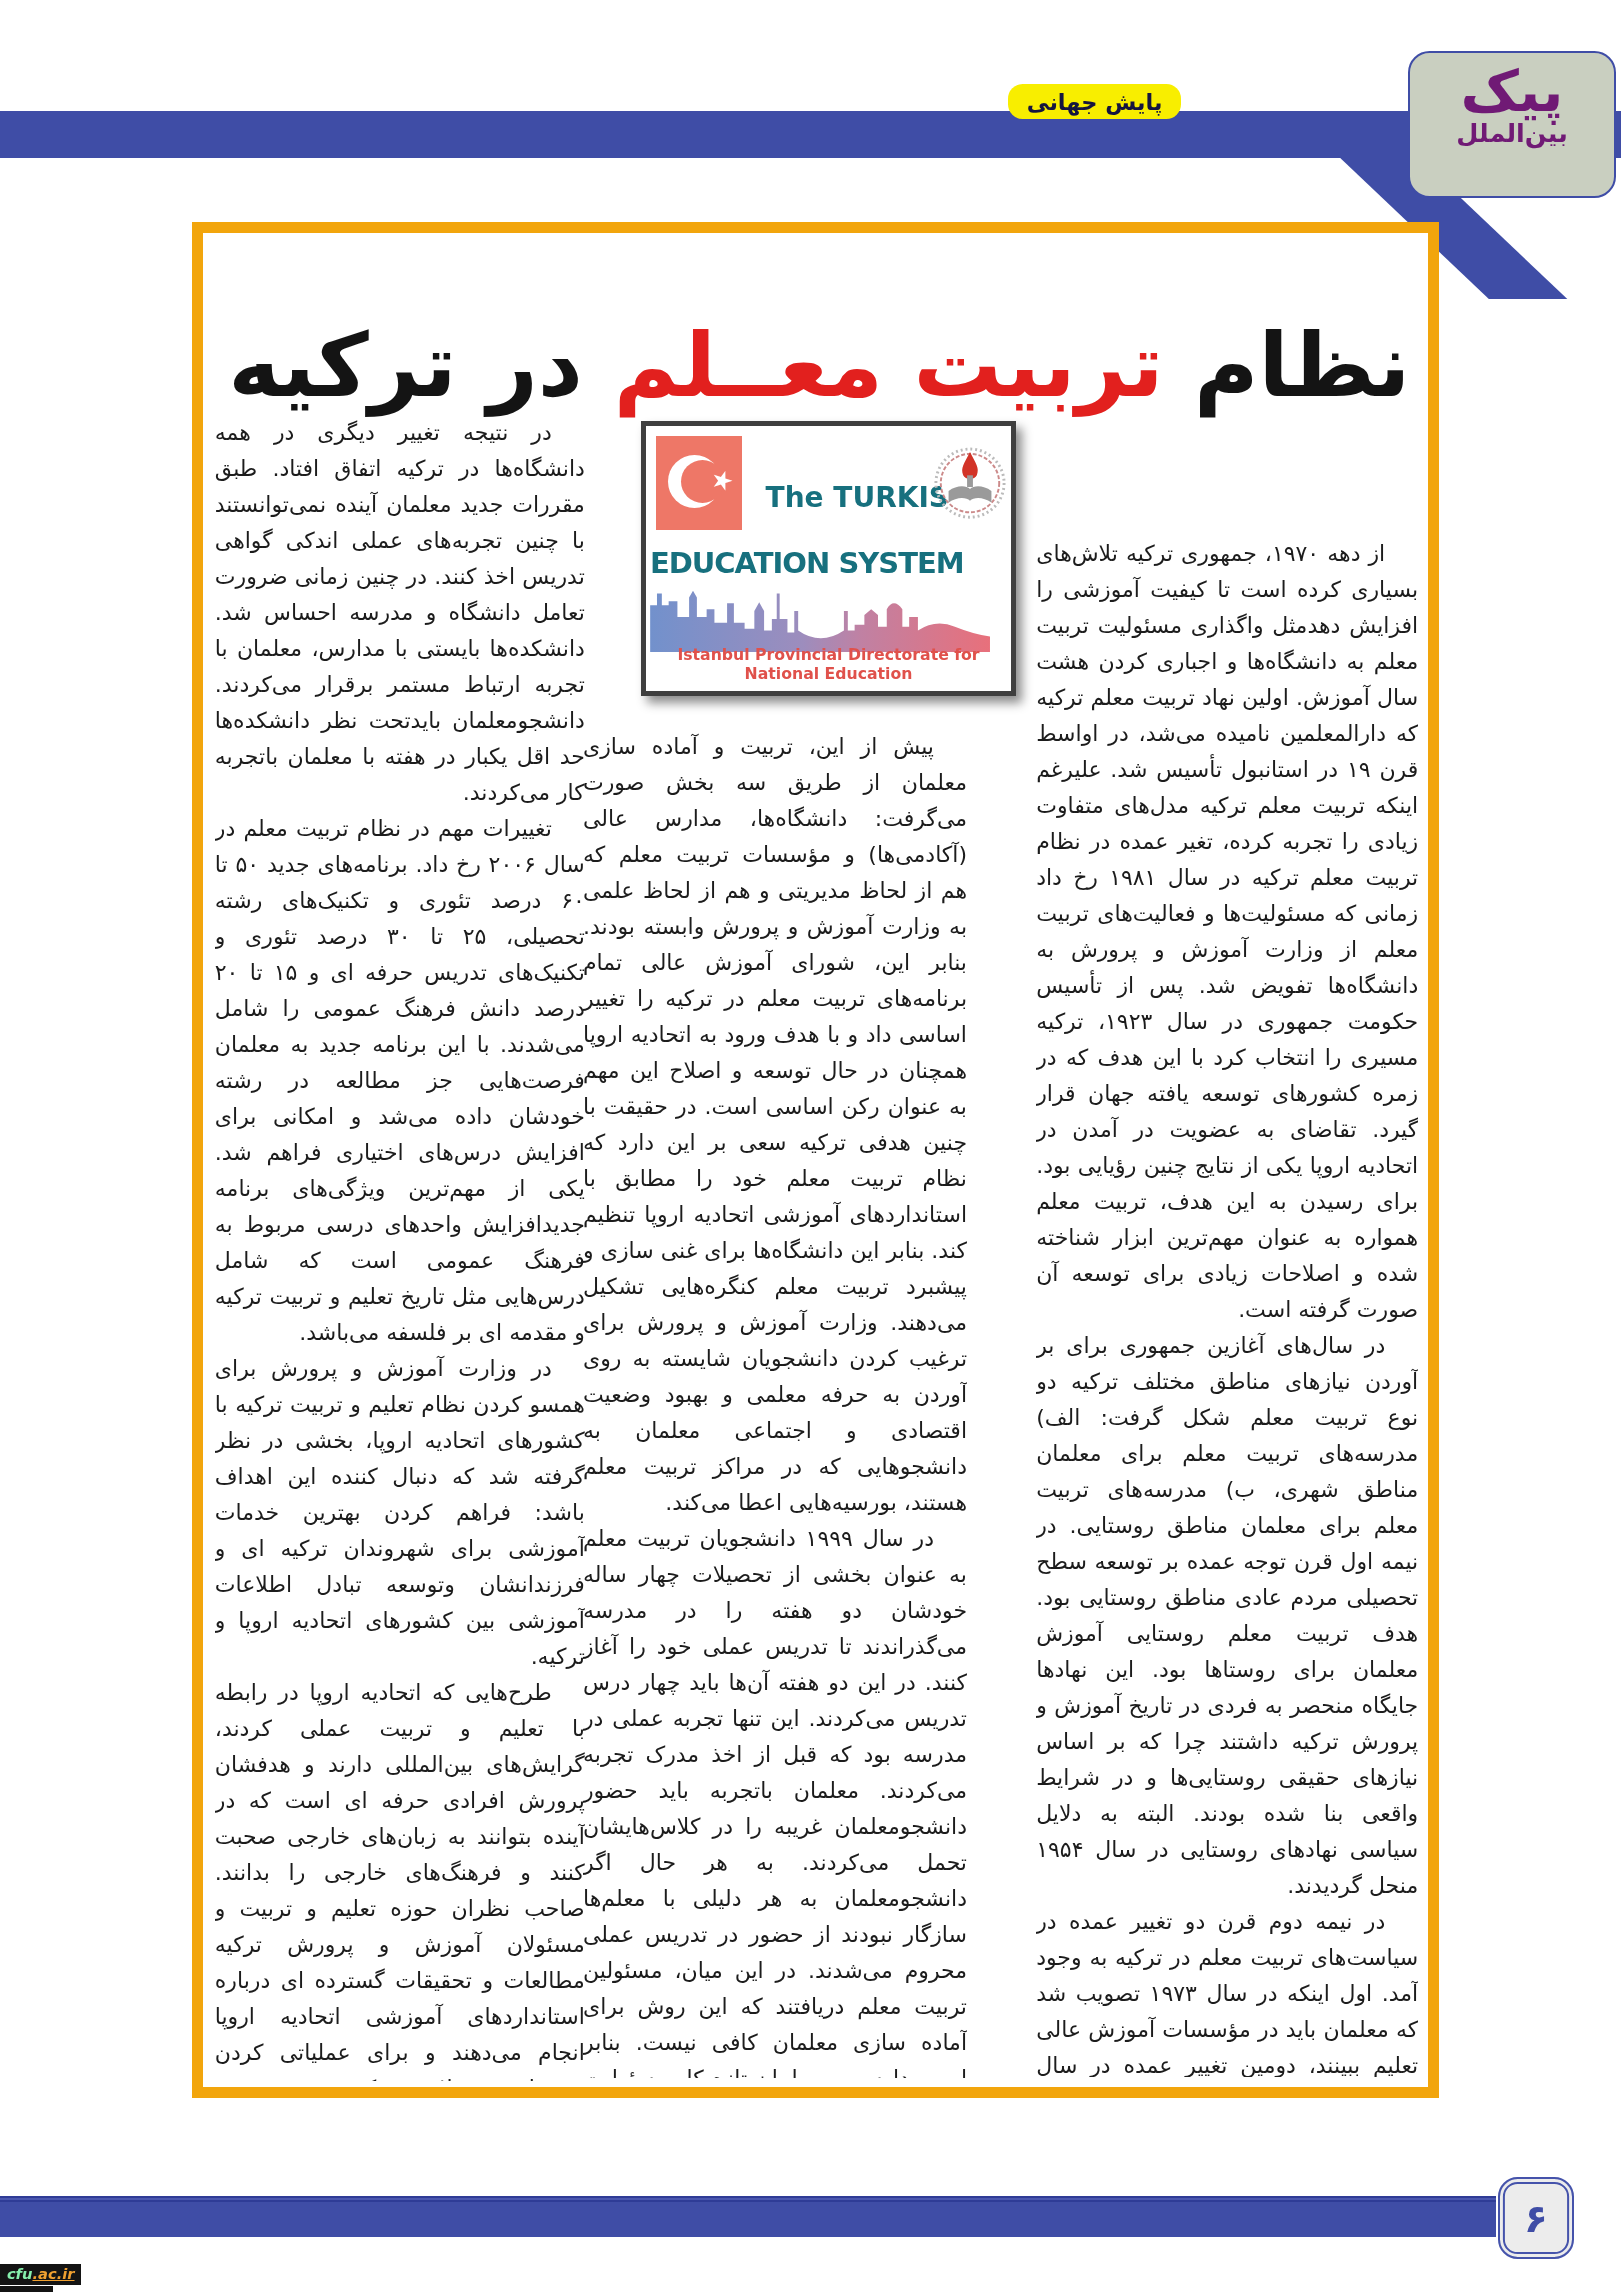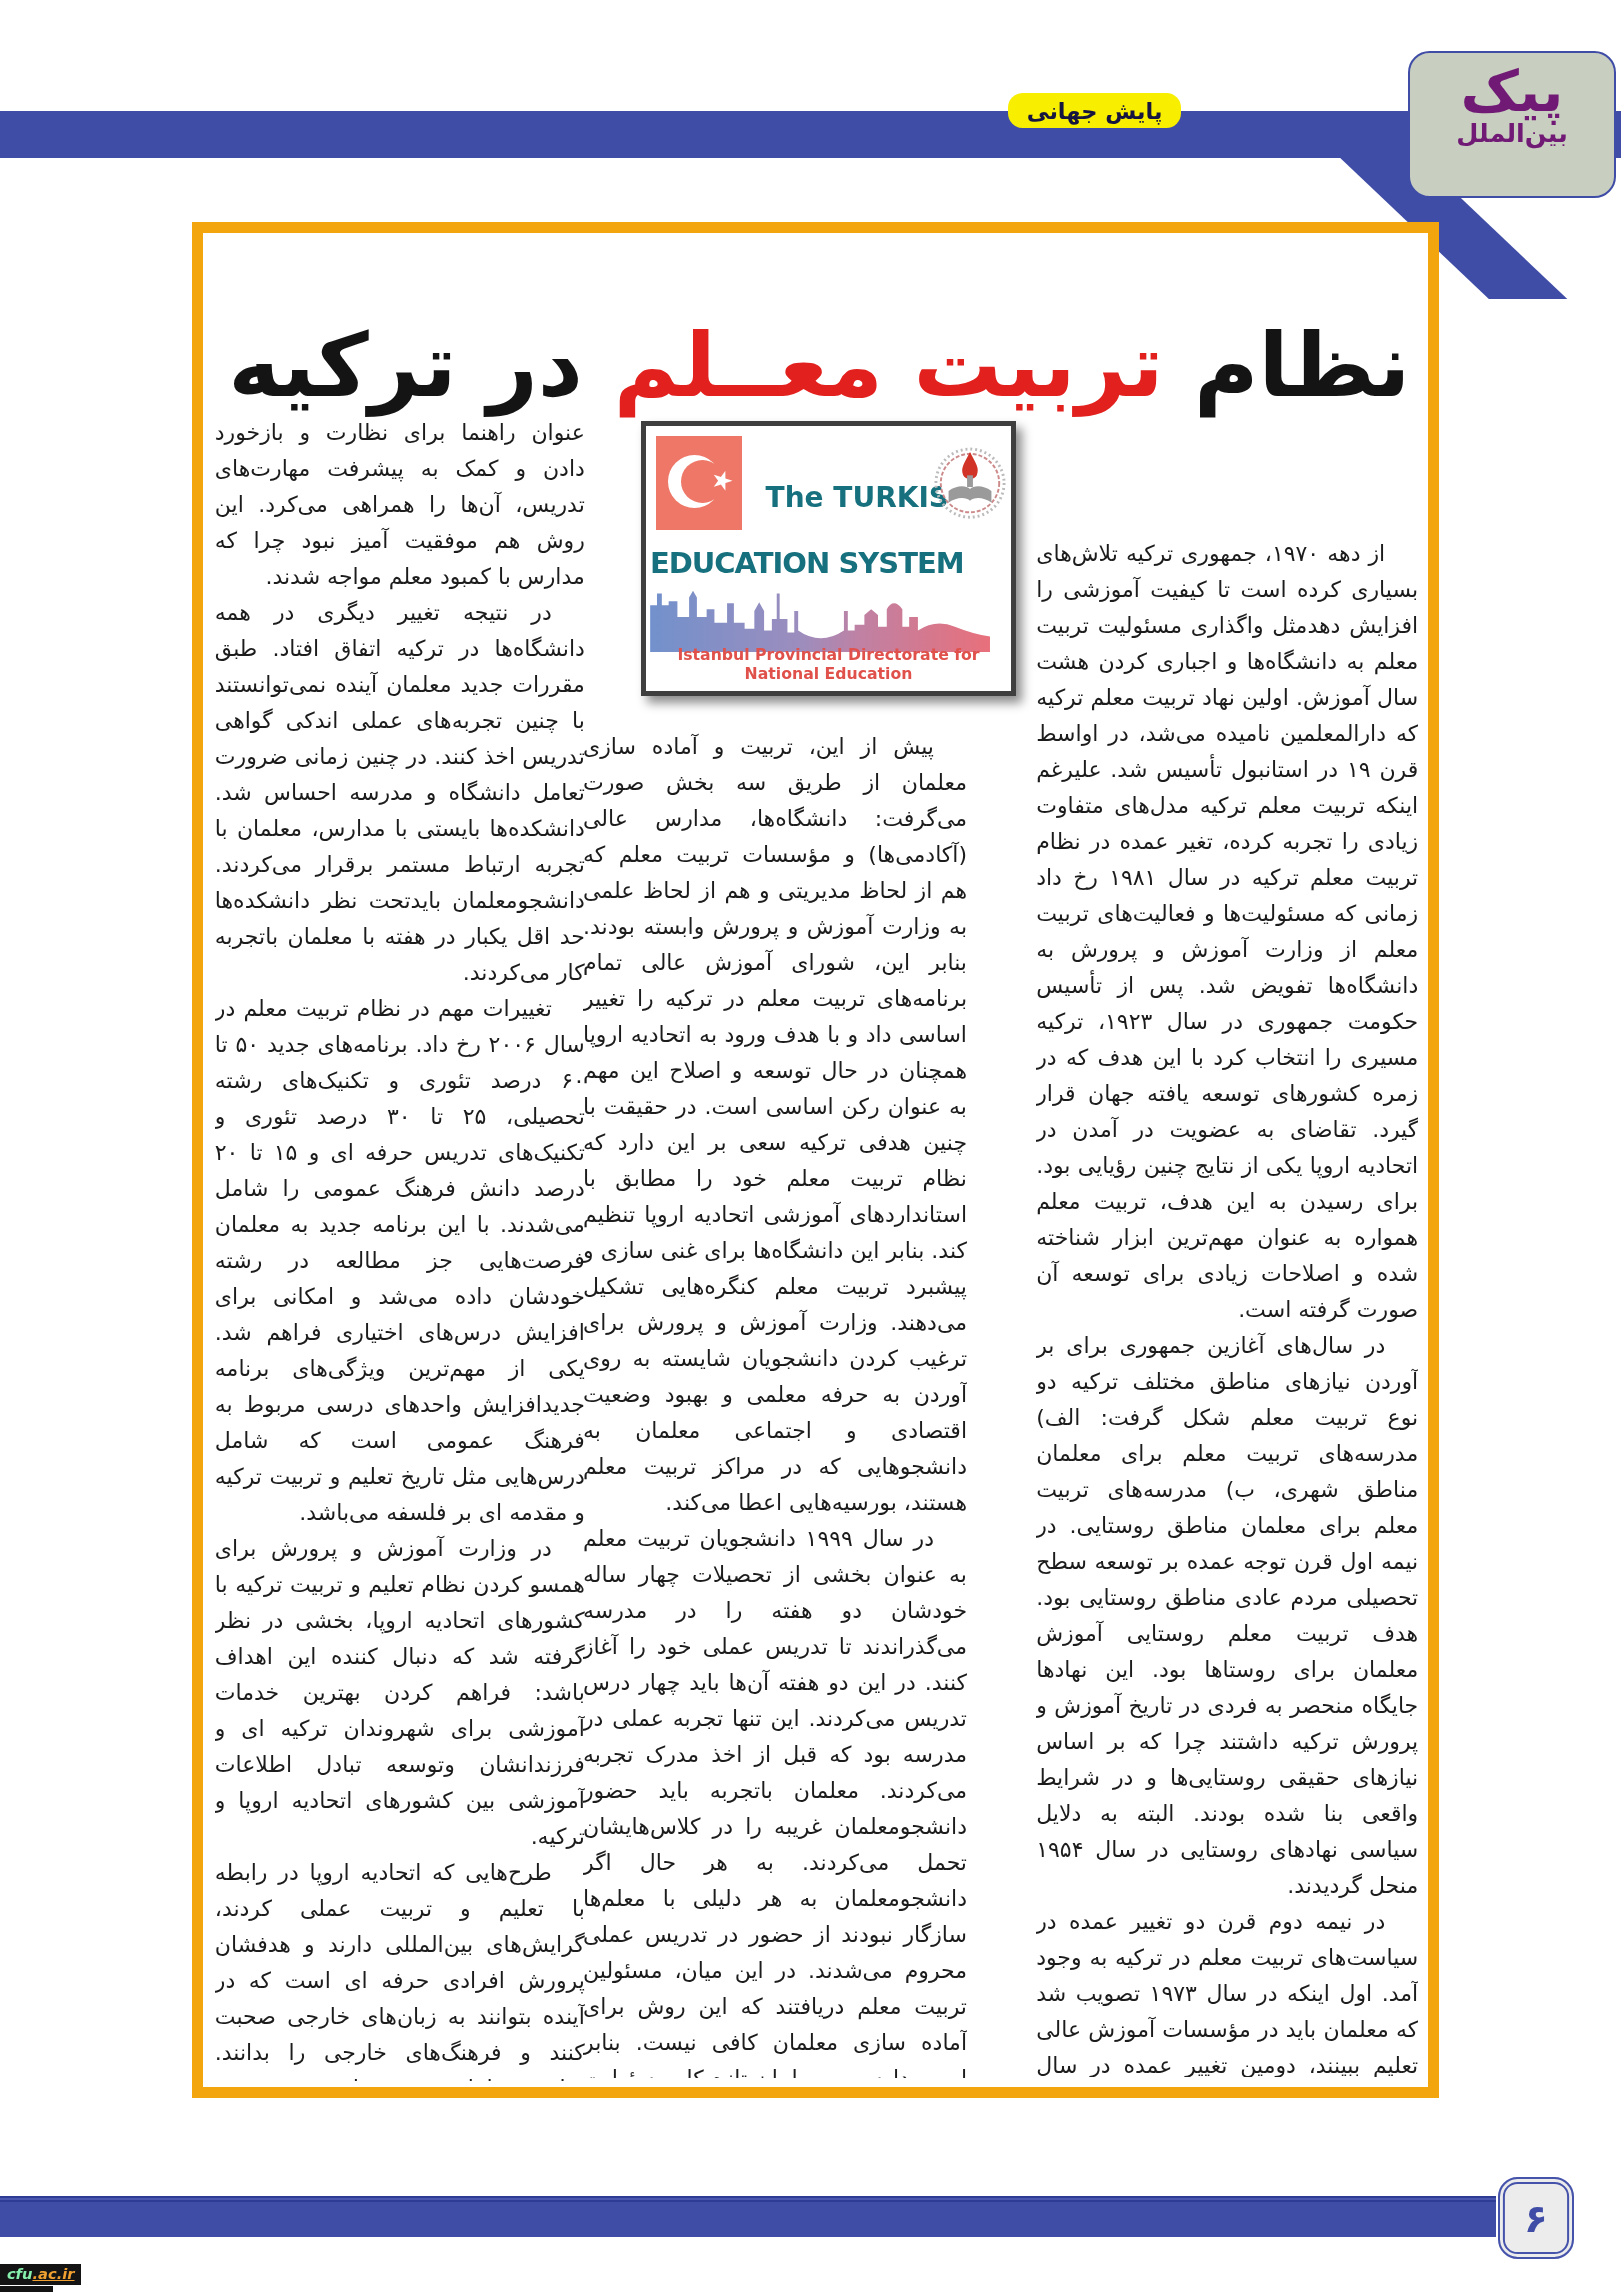--- a/index.html
+++ b/index.html
@@ -11,21 +11,21 @@
   .header-bar{
     position:absolute;left:0;top:111px;width:1621px;height:47px;
     background:#3f4da6;
   }
   .header-diagonal{
     position:absolute;left:1313px;top:156px;width:314px;height:143px;
     background:#3f4da6;
     clip-path:polygon(8% 0,33% 0,81% 100%,56% 100%);
   }
   .section-badge{
-    position:absolute;left:1008px;top:93px;width:173px;height:35px;
+    position:absolute;left:1008px;top:84px;width:173px;height:35px;
     background:#f8ee00;border-radius:14.7px;
     display:flex;align-items:center;justify-content:center;
     font-size:22.5px;font-weight:bold;color:#15153f;direction:rtl;
   }
   .logo-box{
     position:absolute;left:1408px;top:51px;width:208px;height:147px;
     background:#c9cfc0;border:2.9px solid #3f4da6;border-radius:21.6px;
     box-sizing:border-box;text-align:center;color:#701a75;direction:rtl;
     overflow:hidden;
   }
@@ -176,21 +176,20 @@
     <p class="indent">در سال‌های آغازین جمهوری برای بر آوردن نیازهای مناطق مختلف ترکیه دو نوع تربیت معلم شکل گرفت: الف) مدرسه‌های تربیت معلم برای معلمان مناطق شهری، ب) مدرسه‌های تربیت معلم برای معلمان مناطق روستایی. در نیمه اول قرن توجه عمده بر توسعه سطح تحصیلی مردم عادی مناطق روستایی بود. هدف تربیت معلم روستایی آموزش معلمان برای روستاها بود. این نهادها جایگاه منحصر به فردی در تاریخ آموزش و پرورش ترکیه داشتند چرا که بر اساس نیازهای حقیقی روستایی‌ها و در شرایط واقعی بنا شده بودند. البته به دلایل سیاسی نهادهای روستایی در سال ۱۹۵۴ منحل گردیدند.</p>
     <p class="indent">در نیمه دوم قرن دو تغییر عمده در سیاست‌های تربیت معلم در ترکیه به وجود آمد. اول اینکه در سال ۱۹۷۳ تصویب شد که معلمان باید در مؤسسات آموزش عالی تعلیم ببینند، دومین تغییر عمده در سال ۱۹۸۱ رخ داد که از طریق شورای آموزش عالی مسئولیت تربیت معلم از وزارت آموزش و پرورش به دانشگاه‌های خودگردان سپرده شد.</p>
   </div>
 
   <div class="col col-mid">
     <p class="indent">پیش از این، تربیت و آماده سازی معلمان از طریق سه بخش صورت می‌گرفت: دانشگاه‌ها، مدارس عالی (آکادمی‌ها) و مؤسسات تربیت معلم که هم از لحاظ مدیریتی و هم از لحاظ علمی به وزارت آموزش و پرورش وابسته بودند. بنابر این، شورای آموزش عالی تمام برنامه‌های تربیت معلم در ترکیه را تغییر اساسی داد و با هدف ورود به اتحادیه اروپا همچنان در حال توسعه و اصلاح این مهم به عنوان رکن اساسی است. در حقیقت با چنین هدفی ترکیه سعی بر این دارد که نظام تربیت معلم خود را مطابق با استانداردهای آموزشی اتحادیه اروپا تنظیم کند. بنابر این دانشگاه‌ها برای غنی سازی و پیشبرد تربیت معلم کنگره‌هایی تشکیل می‌دهند. وزارت آموزش و پرورش برای ترغیب کردن دانشجویان شایسته به روی آوردن به حرفه معلمی و بهبود وضعیت اقتصادی و اجتماعی معلمان به دانشجوهایی که در مراکز تربیت معلم هستند، بورسیه‌هایی اعطا می‌کند.</p>
     <p class="indent">در سال ۱۹۹۹ دانشجویان تربیت معلم به عنوان بخشی از تحصیلات چهار ساله خودشان دو هفته را در مدرسه می‌گذراندند تا تدریس عملی خود را آغاز کنند. در این دو هفته آن‌ها باید چهار درس تدریس می‌کردند. این تنها تجربه عملی در مدرسه بود که قبل از اخذ مدرک تجربه می‌کردند. معلمان باتجربه باید حضور دانشجومعلمان غریبه را در کلاس‌هایشان تحمل می‌کردند. به هر حال اگر دانشجومعلمان به هر دلیلی با معلم‌ها سازگار نبودند از حضور در تدریس عملی محروم می‌شدند. در این میان، مسئولین تربیت معلم دریافتند که این روش برای آماده سازی معلمان کافی نیست. بنابر این، مدارس به معلمان تازه کار مسئولیت کامل یک کلاس را نمی‌داد. هر معلم تازه کاری یک سال با حقوق کمتر در کلاس کم جمعیت تری آغاز به کار می‌کرد. به علاوه، معلم با تجربه ای به</p>
   </div>
 
   <div class="col col-left">
-    <p>عنوان راهنما برای نظارت و بازخورد دادن و کمک به پیشرفت مهارت‌های تدریس، آن‌ها را همراهی می‌کرد. این روش هم موفقیت آمیز نبود چرا که مدارس با کمبود معلم مواجه شدند.</p>
     <p class="indent">در نتیجه تغییر دیگری در همه دانشگاه‌ها در ترکیه اتفاق افتاد. طبق مقررات جدید معلمان آینده نمی‌توانستند با چنین تجربه‌های عملی اندکی گواهی تدریس اخذ کنند. در چنین زمانی ضرورت تعامل دانشگاه و مدرسه احساس شد. دانشکده‌ها بایستی با مدارس، معلمان با تجربه ارتباط مستمر برقرار می‌کردند. دانشجومعلمان بایدتحت نظر دانشکده‌ها حد اقل یکبار در هفته با معلمان باتجربه کار می‌کردند.</p>
     <p class="indent">تغییرات مهم در نظام تربیت معلم در سال ۲۰۰۶ رخ داد. برنامه‌های جدید ۵۰ تا ۶۰ درصد تئوری و تکنیک‌های رشته تحصیلی، ۲۵ تا ۳۰ درصد تئوری و تکنیک‌های تدریس حرفه ای و ۱۵ تا ۲۰ درصد دانش فرهنگ عمومی را شامل می‌شدند. با این برنامه جدید به معلمان فرصت‌هایی جز مطالعه در رشته خودشان داده می‌شد و امکانی برای افزایش درس‌های اختیاری فراهم شد. یکی از مهم‌ترین ویژگی‌های برنامه جدیدافزایش واحدهای درسی مربوط به فرهنگ عمومی است که شامل درس‌هایی مثل تاریخ تعلیم و تربیت ترکیه و مقدمه ای بر فلسفه می‌باشد.</p>
     <p class="indent">در وزارت آموزش و پرورش برای همسو کردن نظام تعلیم و تربیت ترکیه با کشورهای اتحادیه اروپا، بخشی در نظر گرفته شد که دنبال کننده این اهداف باشد: فراهم کردن بهترین خدمات آموزشی برای شهروندان ترکیه ای و فرزندانشان وتوسعه تبادل اطلاعات آموزشی بین کشورهای اتحادیه اروپا و ترکیه.</p>
     <p class="indent">طرح‌هایی که اتحادیه اروپا در رابطه با تعلیم و تربیت عملی کردند، گرایش‌های بین‌المللی دارند و هدفشان پرورش افرادی حرفه ای است که در آینده بتوانند به زبان‌های خارجی صحبت کنند و فرهنگ‌های خارجی را بدانند. صاحب نظران حوزه تعلیم و تربیت و مسئولان آموزش و پرورش ترکیه مطالعات و تحقیقات گسترده ای درباره استانداردهای آموزشی اتحادیه اروپا انجام می‌دهند و برای عملیاتی کردن تحقیقات خود تلاش می‌کنند.</p>
   </div>
 
 </div>
 
 <div class="footer-bar"></div>
 <div class="page-badge">

